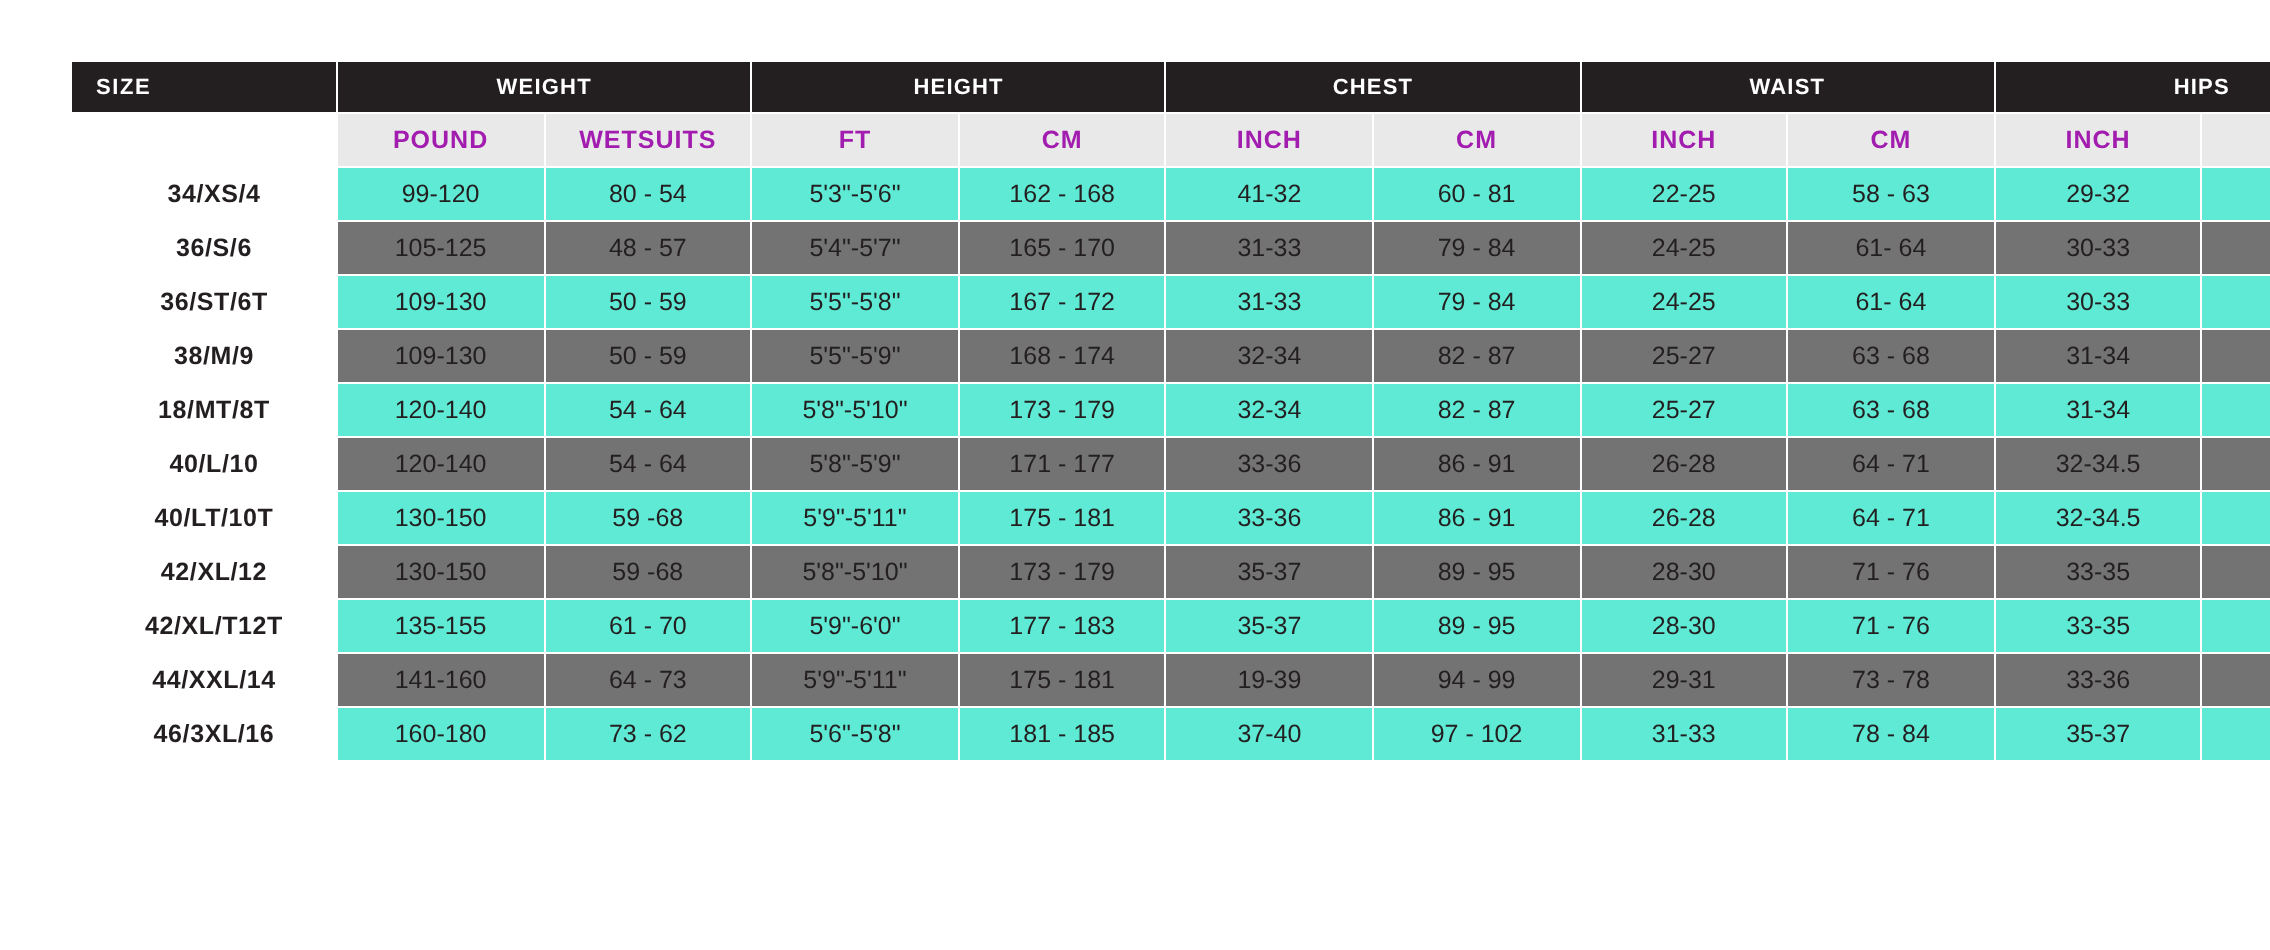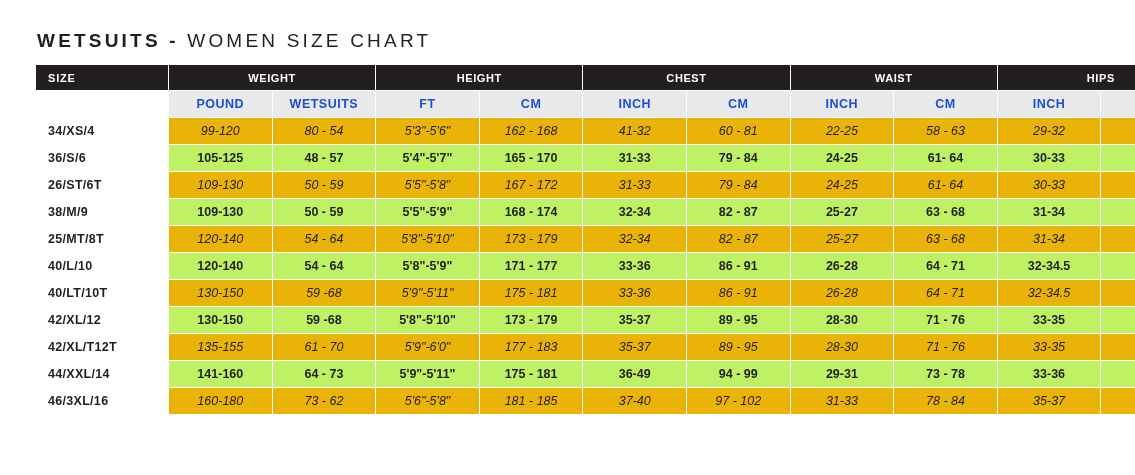--- a/index.html
+++ b/index.html
@@ -59,49 +59,46 @@
     font-size: 11px;
     letter-spacing: 0.6px;
   }
   thead tr.group-row th.size-head {
     text-align: left;
     padding-left: 12px;
     letter-spacing: 0.8px;
   }
   thead tr.unit-row th {
     background: #e9e9e9;
-    color: #1d4ed8;
+    color: #a21caf;
     font-weight: bold;
     height: 27px;
     letter-spacing: 0.5px;
   }
   thead tr.unit-row th.blank-cell {
     background: #ffffff;
     border-left: 1px solid #ffffff;
   }
   tbody td.size-cell {
-    text-align: left;
+    text-align: center;
     padding-left: 12px;
     font-weight: bold;
     background: #ffffff;
     letter-spacing: 0.3px;
   }
-  tbody tr.odd td.data-cell { background: #eab308; font-style: italic; }
-  tbody tr.even td.data-cell { background: #bef264; font-weight: bold; }
+  tbody tr.odd td.data-cell { background: #5eead4; }
+  tbody tr.even td.data-cell { background: #737373; }
   tbody td.data-cell { color: #231f20; }
   tbody tr td { border-color: #ffffff; }
 </style>
 </head>
 <body>
 
 <div class="page">
 
-  <h1 class="title">
-    <span class="strong">WETSUITS -</span><span class="light"> WOMEN SIZE CHART</span>
-  </h1>
 
   <table class="size-chart">
     <colgroup>
       <col class="c-size">
       <col class="c-data">
         <col class="c-data">
       <col class="c-data">
         <col class="c-data">
       <col class="c-data">
         <col class="c-data">
@@ -154,21 +151,21 @@
           <td class="data-cell">5'4"-5'7"</td>
           <td class="data-cell">165 - 170</td>
           <td class="data-cell">31-33</td>
           <td class="data-cell">79 - 84</td>
           <td class="data-cell">24-25</td>
           <td class="data-cell">61- 64</td>
           <td class="data-cell">30-33</td>
           <td class="data-cell">77-85</td>
         </tr>
         <tr class="odd">
-          <td class="size-cell">26/ST/6T</td>
+          <td class="size-cell">36/ST/6T</td>
           <td class="data-cell">109-130</td>
           <td class="data-cell">50 - 59</td>
           <td class="data-cell">5'5"-5'8"</td>
           <td class="data-cell">167 - 172</td>
           <td class="data-cell">31-33</td>
           <td class="data-cell">79 - 84</td>
           <td class="data-cell">24-25</td>
           <td class="data-cell">61- 64</td>
           <td class="data-cell">30-33</td>
           <td class="data-cell">77-85</td>
@@ -180,21 +177,21 @@
           <td class="data-cell">5'5"-5'9"</td>
           <td class="data-cell">168 - 174</td>
           <td class="data-cell">32-34</td>
           <td class="data-cell">82 - 87</td>
           <td class="data-cell">25-27</td>
           <td class="data-cell">63 - 68</td>
           <td class="data-cell">31-34</td>
           <td class="data-cell">79-86</td>
         </tr>
         <tr class="odd">
-          <td class="size-cell">25/MT/8T</td>
+          <td class="size-cell">18/MT/8T</td>
           <td class="data-cell">120-140</td>
           <td class="data-cell">54 - 64</td>
           <td class="data-cell">5'8"-5'10"</td>
           <td class="data-cell">173 - 179</td>
           <td class="data-cell">32-34</td>
           <td class="data-cell">82 - 87</td>
           <td class="data-cell">25-27</td>
           <td class="data-cell">63 - 68</td>
           <td class="data-cell">31-34</td>
           <td class="data-cell">79-86</td>
@@ -250,21 +247,21 @@
           <td class="data-cell">71 - 76</td>
           <td class="data-cell">33-35</td>
           <td class="data-cell">84-89</td>
         </tr>
         <tr class="even">
           <td class="size-cell">44/XXL/14</td>
           <td class="data-cell">141-160</td>
           <td class="data-cell">64 - 73</td>
           <td class="data-cell">5'9"-5'11"</td>
           <td class="data-cell">175 - 181</td>
-          <td class="data-cell">36-49</td>
+          <td class="data-cell">19-39</td>
           <td class="data-cell">94 - 99</td>
           <td class="data-cell">29-31</td>
           <td class="data-cell">73 - 78</td>
           <td class="data-cell">33-36</td>
           <td class="data-cell">85-90</td>
         </tr>
         <tr class="odd">
           <td class="size-cell">46/3XL/16</td>
           <td class="data-cell">160-180</td>
           <td class="data-cell">73 - 62</td>

